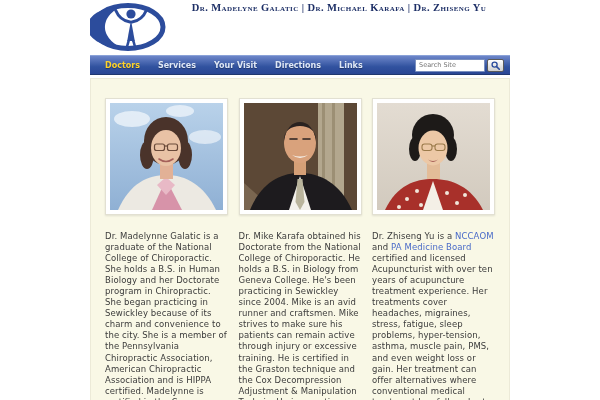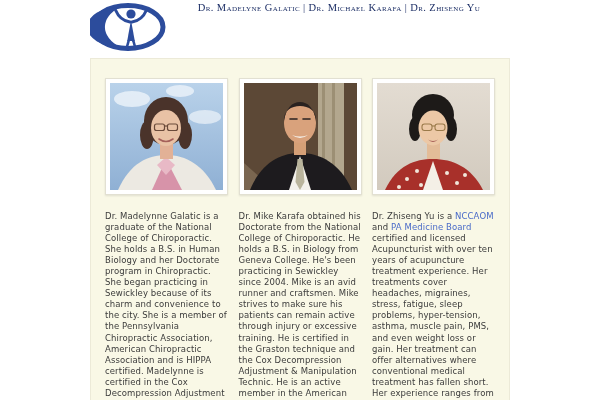--- a/index.html
+++ b/index.html
@@ -13,21 +13,21 @@
   .header{display:flex;height:55px;align-items:flex-start;}
   .logo{width:78px;flex:0 0 78px;padding-top:3px;}
   .header-text{flex:1;text-align:center;padding-top:1px;}
   .site-title{
     font-family:"DejaVu Serif", serif;font-style:italic;
     color:#3a5fae;font-size:24px;line-height:1.05;letter-spacing:1px;
     white-space:nowrap;
   }
   .doctors-line{
     font-family:"Liberation Serif", serif;font-variant:small-caps;
-    font-weight:normal;color:#1d2f66;font-size:10.5px;margin-top:1px;
+    font-weight:bold;color:#1d2f66;font-size:10.5px;margin-top:1px;
     letter-spacing:.4px;
   }
   .address-line{
     font-family:"Liberation Serif", serif;font-variant:small-caps;
     color:#2a4180;font-size:7px;margin-top:2px;letter-spacing:.3px;
   }
 
   
   .navbar{
     height:18px;display:flex;align-items:center;
@@ -89,20 +89,36 @@
         <path d="M42 19 C49 18 54 13 56.5 7" stroke="#2c4c9c" stroke-width="3" fill="none" stroke-linecap="round"></path>
         <path d="M38.6 38 L36.5 45.5" stroke="#2c4c9c" stroke-width="2.6" stroke-linecap="round"></path>
         <path d="M43.4 38 L45.5 45.5" stroke="#2c4c9c" stroke-width="2.6" stroke-linecap="round"></path>
       </svg>
     </div>
     <div class="header-text">
       <div class="doctors-line">Dr. Madelyne Galatic | Dr. Michael Karafa | Dr. Zhiseng Yu</div>
     </div>
   </div>
 
+  <div class="navbar">
+    <a href="#" class="nav-item active">Doctors</a>
+    <a href="#" class="nav-item">Services</a>
+    <a href="#" class="nav-item">Your Visit</a>
+    <a href="#" class="nav-item">Directions</a>
+    <a href="#" class="nav-item">Links</a>
+    <div class="nav-search">
+      <input class="search-input" type="text" placeholder="Search Site" style="">
+      <button class="search-btn">
+        <svg width="9" height="9" viewBox="0 0 10 10">
+          <circle cx="4" cy="4" r="2.8" fill="none" stroke="#2c4c9c" stroke-width="1.5"></circle>
+          <line x1="6.2" y1="6.2" x2="9.2" y2="9.2" stroke="#2c4c9c" stroke-width="1.8" stroke-linecap="round"></line>
+        </svg>
+      </button>
+    </div>
+  </div>
 
   <div class="content-panel">
 
     <div class="photos-row">
 
       <div class="photo-frame">
         <svg width="113" height="107" viewBox="0 0 113 107">
           <defs>
             <linearGradient id="sky1" x1="0" y1="0" x2="0" y2="1">
               <stop offset="0" stop-color="#b9d2ea"></stop>

